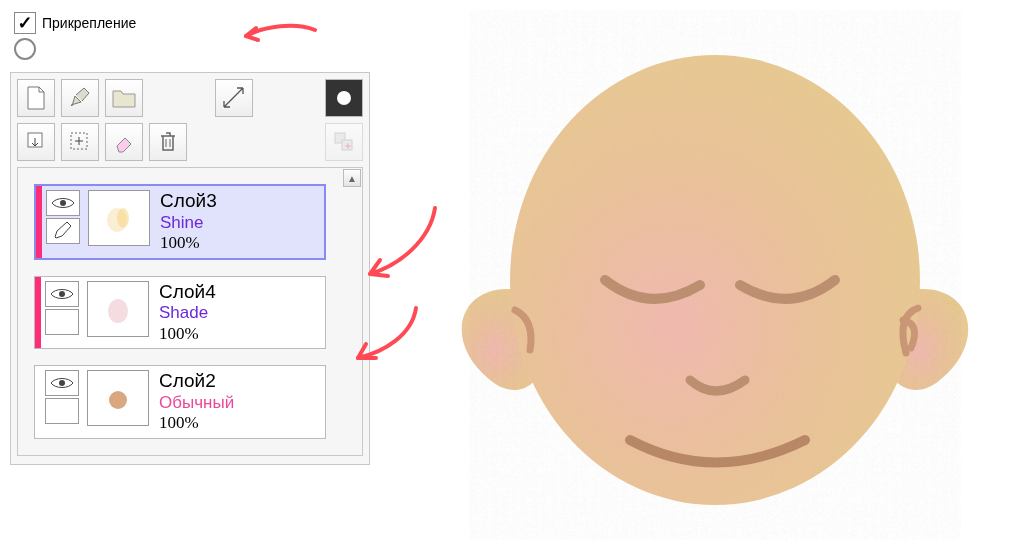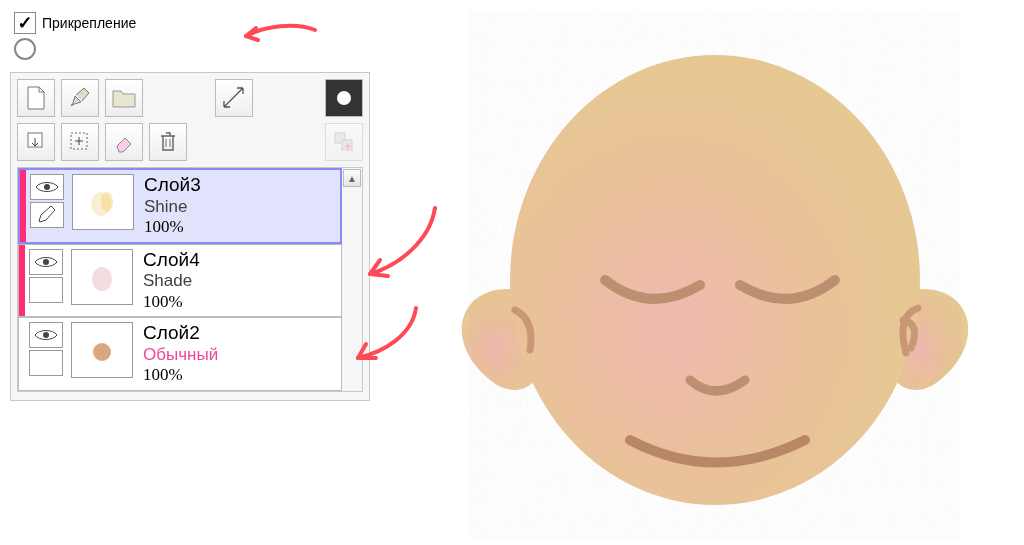--- a/index.html
+++ b/index.html
@@ -82,21 +82,21 @@
     width: 18px;
     height: 18px;
     background: linear-gradient(#fdfdfd,#e4e4e4);
     border: 1px solid #bbb;
     display:flex;align-items:center;justify-content:center;
     font-size:10px;color:#666;
   }
   .layer {
     display: flex;
     border: 1px solid #bbb;
-    margin: 0;
+    margin: 16px;
     background: #fff;
     position: relative;
   }
   .layer.selected {
     background: #e0e3fb;
     border: 2px solid #8a8af5;
   }
   .layer .pink-bar {
     width: 6px;
     background: #ff2d78;
@@ -121,21 +121,21 @@
     margin: 4px 4px;
     background: #fff;
     display:flex;align-items:center;justify-content:center;
   }
   .layer-info {
     padding: 4px 6px;
     display:flex;flex-direction:column;justify-content:center;
     line-height: 1.2;
   }
   .layer-name { font-size: 19px; }
-  .layer-mode { font-size: 17px; color: #404040; }
+  .layer-mode { font-size: 17px; color: #6d28d9; }
   .layer-mode.normal { color: #ec4899; }
   .layer-opacity { font-size: 17px; font-family: Liberation Serif, serif; }
   .arrow {
     position: absolute;
     pointer-events: none;
   }
   .canvas {
     position: absolute;
     left: 420px;
     top: 10px;

